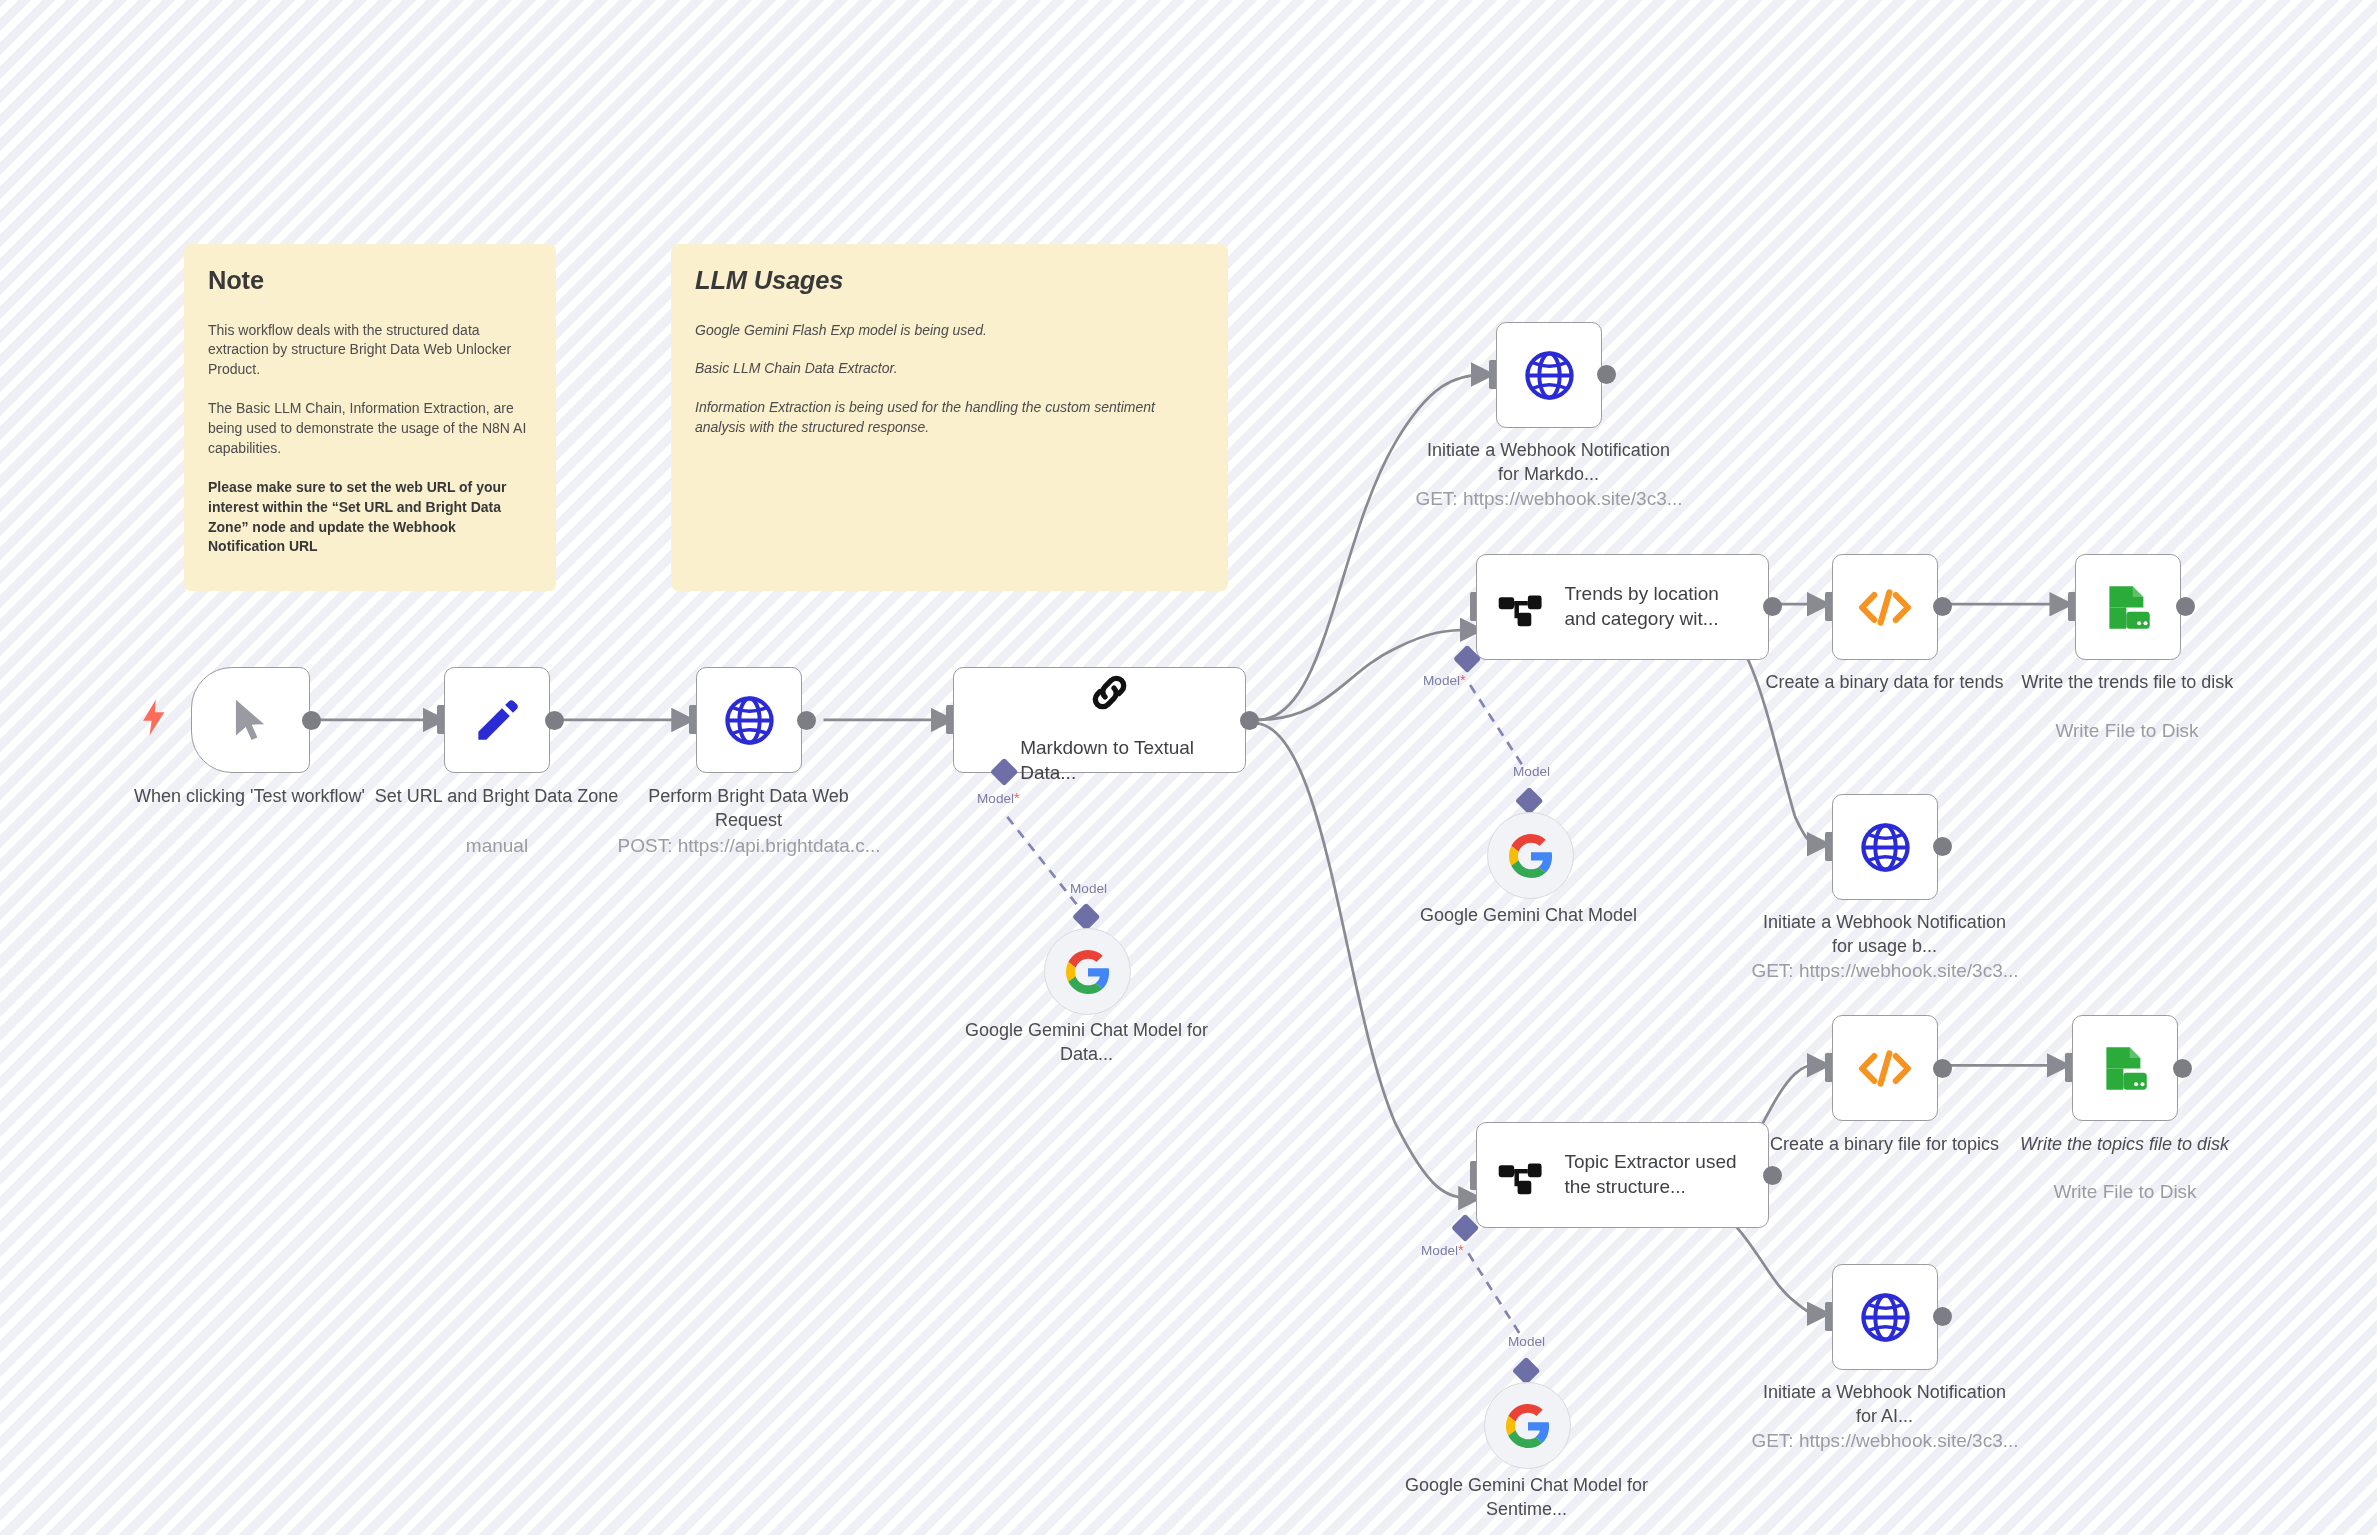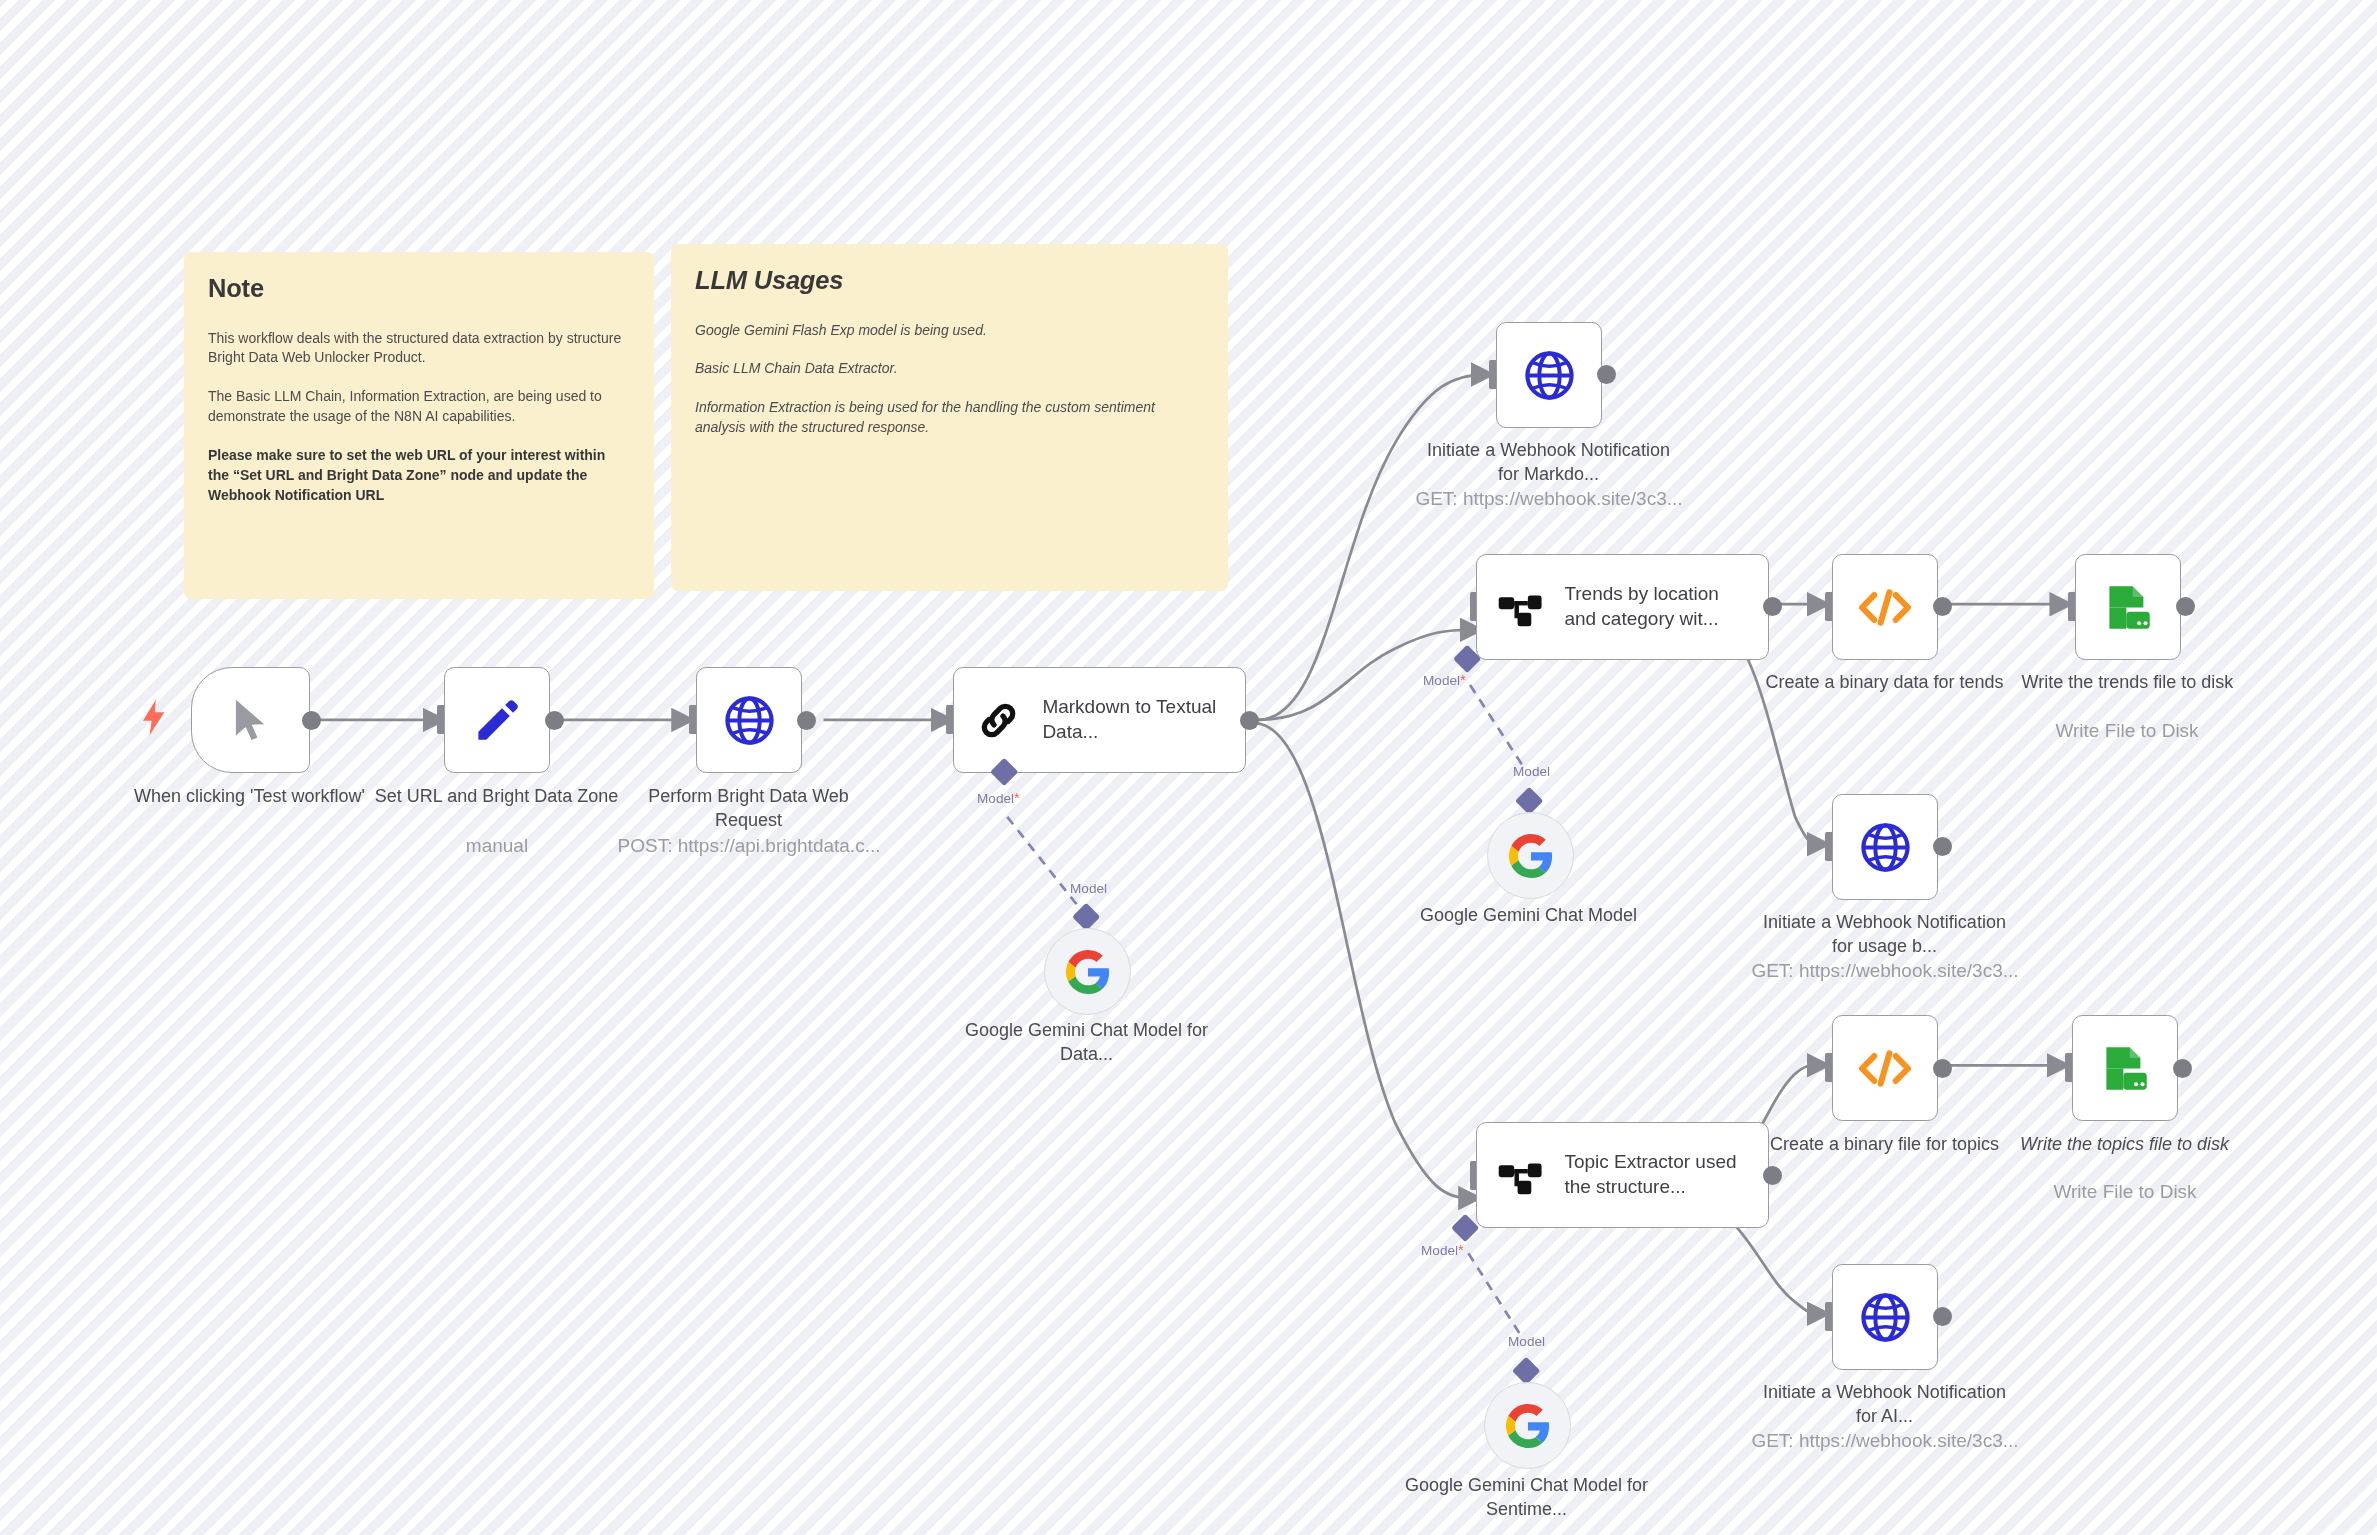--- a/index.html
+++ b/index.html
@@ -145,21 +145,21 @@
       <path d="M2280,1252 L2422,1252" marker-end="url(#arw)"></path>
     </g>
 
     <g fill="none" stroke="#8484b6" stroke-width="3.2" stroke-dasharray="11 9">
       <path d="M1184,960 L1268,1066"></path>
       <path d="M1728,805 L1790,900"></path>
       <path d="M1726,1473 L1788,1570"></path>
     </g>
   </svg>
 
-  <div class="sticky" style="left:184px;top:244px;width:470px;height:347px;margin-top:8px;">
+  <div class="sticky" style="left:184px;top:244px;width:372px;height:347px;">
     <h2>Note</h2>
     <p>This workflow deals with the structured data extraction by structure Bright Data Web Unlocker Product.</p>
     <p>The Basic LLM Chain, Information Extraction, are being used to demonstrate the usage of the N8N AI capabilities.</p>
     <p class="bold">Please make sure to set the web URL of your interest within the “Set URL and Bright Data Zone” node and update the Webhook Notification URL</p>
   </div>
 
   <div class="sticky" style="left:671px;top:244px;width:557px;height:347px;font-style:italic;">
     <h2>LLM Usages</h2>
     <p>Google Gemini Flash Exp model is being used.</p>
     <p>Basic LLM Chain Data Extractor.</p>
@@ -211,21 +211,21 @@
         </svg>
       </span>
     </div>
     <div class="dot" style="left:797px;top:711px;"></div>
     <div class="nlabel" style="left:621px;top:785px;width:255px;">Perform Bright Data Web Request</div>
     <div class="nsub" style="left:613px;top:834px;width:272px;">POST: https://api.brightdata.c...</div>
   </div>
 
   <div class="node">
     <div class="inbar" style="left:946px;top:705px;"></div>
-    <div class="nbox wide" style="left:953px;top:667px;">
+    <div class="nbox wide" style="left:953px;top:667px;flex-direction:column;">
       <span>
         <svg width="49" height="49" viewBox="0 0 24 24" class="icon-svg">
           <path d="M9.8 14.2 a3.6 3.6 0 0 1 0-5.1 l3-3 a3.6 3.6 0 0 1 5.1 5.1 l-1.3 1.3" fill="none" stroke="#111" stroke-width="2.6" stroke-linecap="round"></path>
           <path d="M14.2 9.8 a3.6 3.6 0 0 1 0 5.1 l-3 3 a3.6 3.6 0 0 1 -5.1 -5.1 l1.3 -1.3" fill="none" stroke="#111" stroke-width="2.6" stroke-linecap="round"></path>
         </svg>
       </span>
       <span class="ntitle">Markdown to Textual Data...</span>
     </div>
     <div class="dot" style="left:1240px;top:711px;"></div>
     <div class="diamond" style="left:994px;top:762px;"></div>

